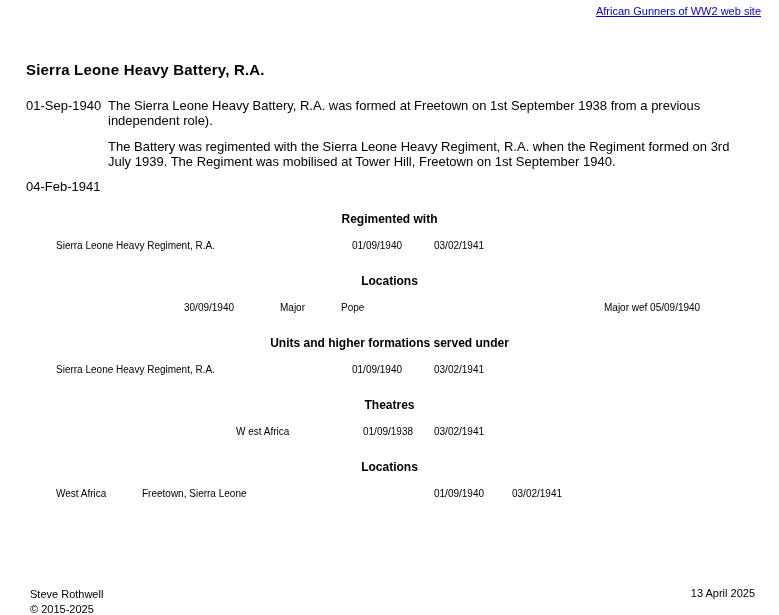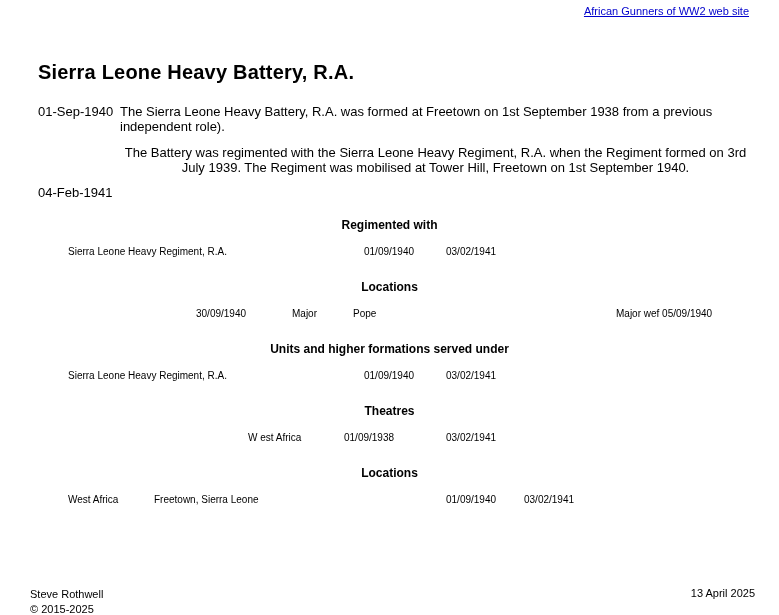--- a/index.html
+++ b/index.html
@@ -14,35 +14,35 @@
     font-size: 11px;
     color: #000000;
     position: relative;
     overflow: hidden;
   }
   .page {
     position: relative;
     width: 779px;
     height: 615px;
     box-sizing: border-box;
-    padding: 0 28px;
+    padding: 0 16px;
   }
   .top-link-row {
     text-align: right;
     padding-top: 5px;
     padding-right: 2px;
   }
   .top-link {
     color: #0000cc;
     text-decoration: underline;
     font-size: 11px;
     cursor: pointer;
   }
   h1.title {
-    font-size: 20px;
+    font-size: 15px;
     font-weight: bold;
     margin: 44px 0 0 10px;
     letter-spacing: 0.2px;
   }
   .entries {
     margin-top: 20px;
     margin-left: 10px;
   }
   .entry {
     display: flex;
@@ -59,21 +59,20 @@
     flex: 1 1 auto;
     max-width: 645px;
   }
   .entry-para {
     font-size: 13px;
     line-height: 15px;
     margin: 0 0 11px 0;
   }
   .entry-para:last-child {
     margin-bottom: 0;
-    text-align: center;
   }
   .section {
     margin-top: 18px;
   }
   .section-title {
     text-align: center;
     font-weight: bold;
     font-size: 12px;
     margin-bottom: 14px;
   }
@@ -158,21 +157,21 @@
       <span class="cell" style="left:40px">Sierra Leone Heavy Regiment, R.A.</span>
       <span class="cell" style="left:336px">01/09/1940</span>
       <span class="cell" style="left:418px">03/02/1941</span>
     </div>
   </div>
 
   <div class="section">
     <div class="section-title">Theatres</div>
     <div class="row">
       <span class="cell" style="left:220px">W est Africa</span>
-      <span class="cell" style="left:316px">01/09/1938</span>
+      <span class="cell" style="left:347px">01/09/1938</span>
       <span class="cell" style="left:418px">03/02/1941</span>
     </div>
   </div>
 
   <div class="section">
     <div class="section-title">Locations</div>
     <div class="row">
       <span class="cell" style="left:40px">West Africa</span>
       <span class="cell" style="left:126px">Freetown, Sierra Leone</span>
       <span class="cell" style="left:418px">01/09/1940</span>

